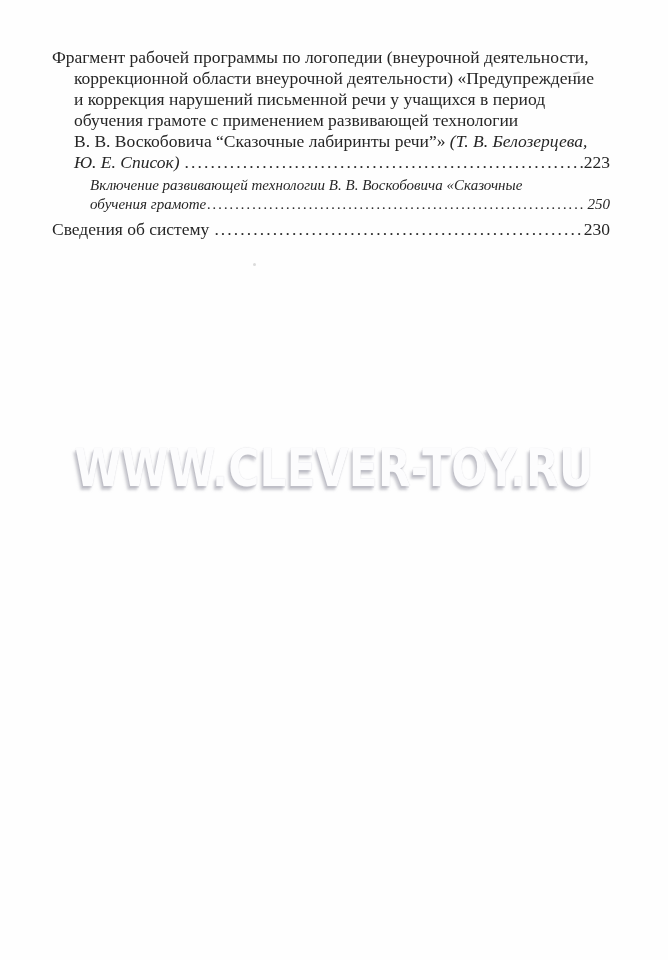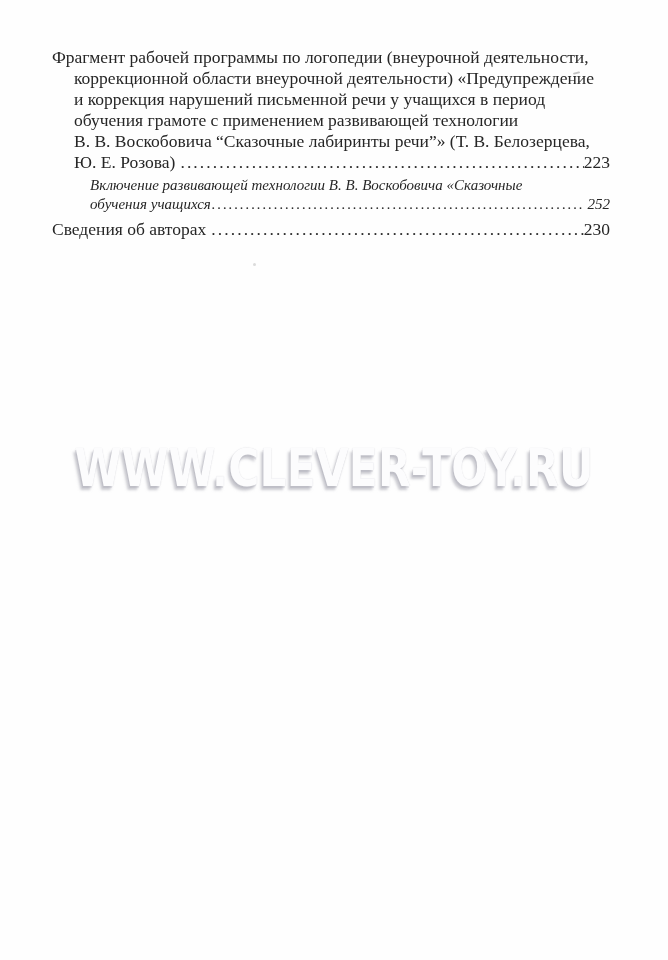--- a/index.html
+++ b/index.html
@@ -23,21 +23,21 @@
   }
   .entry.main { font-size: 17.5px; line-height: 21px; }
   .entry.sub  { font-size: 15px; line-height: 18.5px; font-style: italic; margin-top: 3px; }
   [data-name="entry-literature"] { margin-top: 5px; }
   [data-name="entry-authors"]    { margin-top: 6px; }
 
   .line { display: flex; align-items: flex-start; }
   .line .txt { white-space: nowrap; }
   .ind1 { padding-left: 22px; }
   .ind2 { padding-left: 38px; }
-  .it { }
+  .it { font-style: italic; }
 
   .dots {
     flex: 1 1 auto;
     overflow: hidden;
     white-space: nowrap;
     margin-left: 5px;
     letter-spacing: 2.1px;
     color: #2c2c2c;
   }
   .dots::after {
@@ -109,38 +109,38 @@
         <div class="line ind1" data-name="toc-line">
           <span class="txt" data-name="toc-line-text"><span>и коррекция нарушений письменной речи у учащихся в период</span></span>
         </div>
         <div class="line ind1" data-name="toc-line">
           <span class="txt" data-name="toc-line-text"><span>обучения грамоте с применением развивающей технологии</span></span>
         </div>
         <div class="line ind1" data-name="toc-line">
           <span class="txt" data-name="toc-line-text"><span>В. В. Воскобовича “Сказочные лабиринты речи”» </span><span class="it">(Т. В. Белозерцева,</span></span>
         </div>
         <div class="line ind1" data-name="toc-line">
-          <span class="txt" data-name="toc-line-text"><span class="it">Ю. Е. Розова)</span></span>
+          <span class="txt" data-name="toc-line-text"><span class="it">Ю. Е. Список)</span></span>
           <span class="dots" data-name="leader-dots"></span>
           <span class="page" data-name="page-number">223</span>
         </div>
       </div>
       <div class="entry sub" data-name="entry-inclusion-technology">
         <div class="line ind2" data-name="toc-line">
           <span class="txt" data-name="toc-line-text"><span class="it">Включение развивающей технологии В. В. Воскобовича «Сказочные</span></span>
         </div>
         <div class="line ind2" data-name="toc-line">
-          <span class="txt" data-name="toc-line-text"><span class="it">обучения учащихся</span></span>
+          <span class="txt" data-name="toc-line-text"><span class="it">обучения грамоте</span></span>
           <span class="dots" data-name="leader-dots"></span>
-          <span class="page" data-name="page-number">252</span>
+          <span class="page" data-name="page-number">250</span>
         </div>
       </div>
       <div class="entry main" data-name="entry-authors">
         <div class="line ind0" data-name="toc-line">
-          <span class="txt" data-name="toc-line-text"><span>Сведения об авторах</span></span>
+          <span class="txt" data-name="toc-line-text"><span>Сведения об систему</span></span>
           <span class="dots" data-name="leader-dots"></span>
           <span class="page" data-name="page-number">230</span>
         </div>
       </div>
     </div>
 
   <div class="watermark" data-name="watermark-text">WWW.CLEVER-TOY.RU</div>
 
   <div class="speck-1" data-name="scan-speck"></div>
   <div class="speck-2" data-name="scan-speck"></div>

